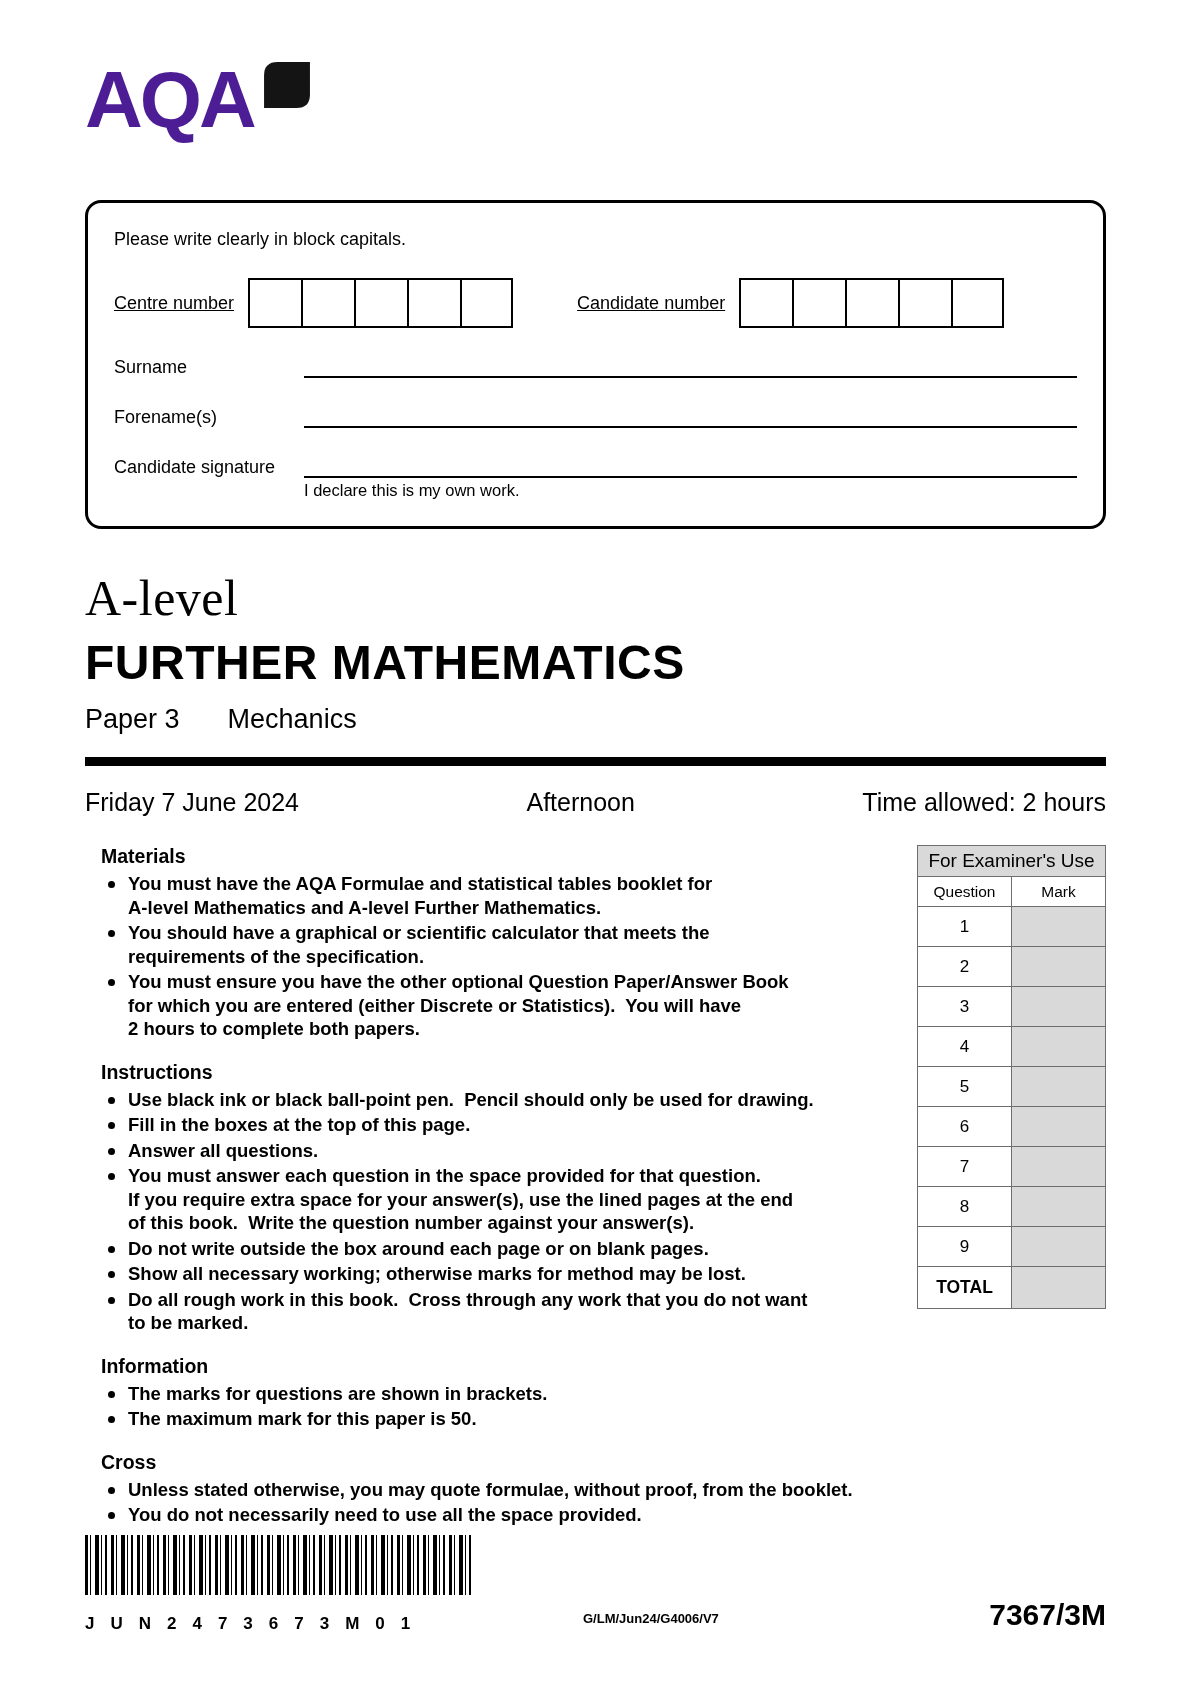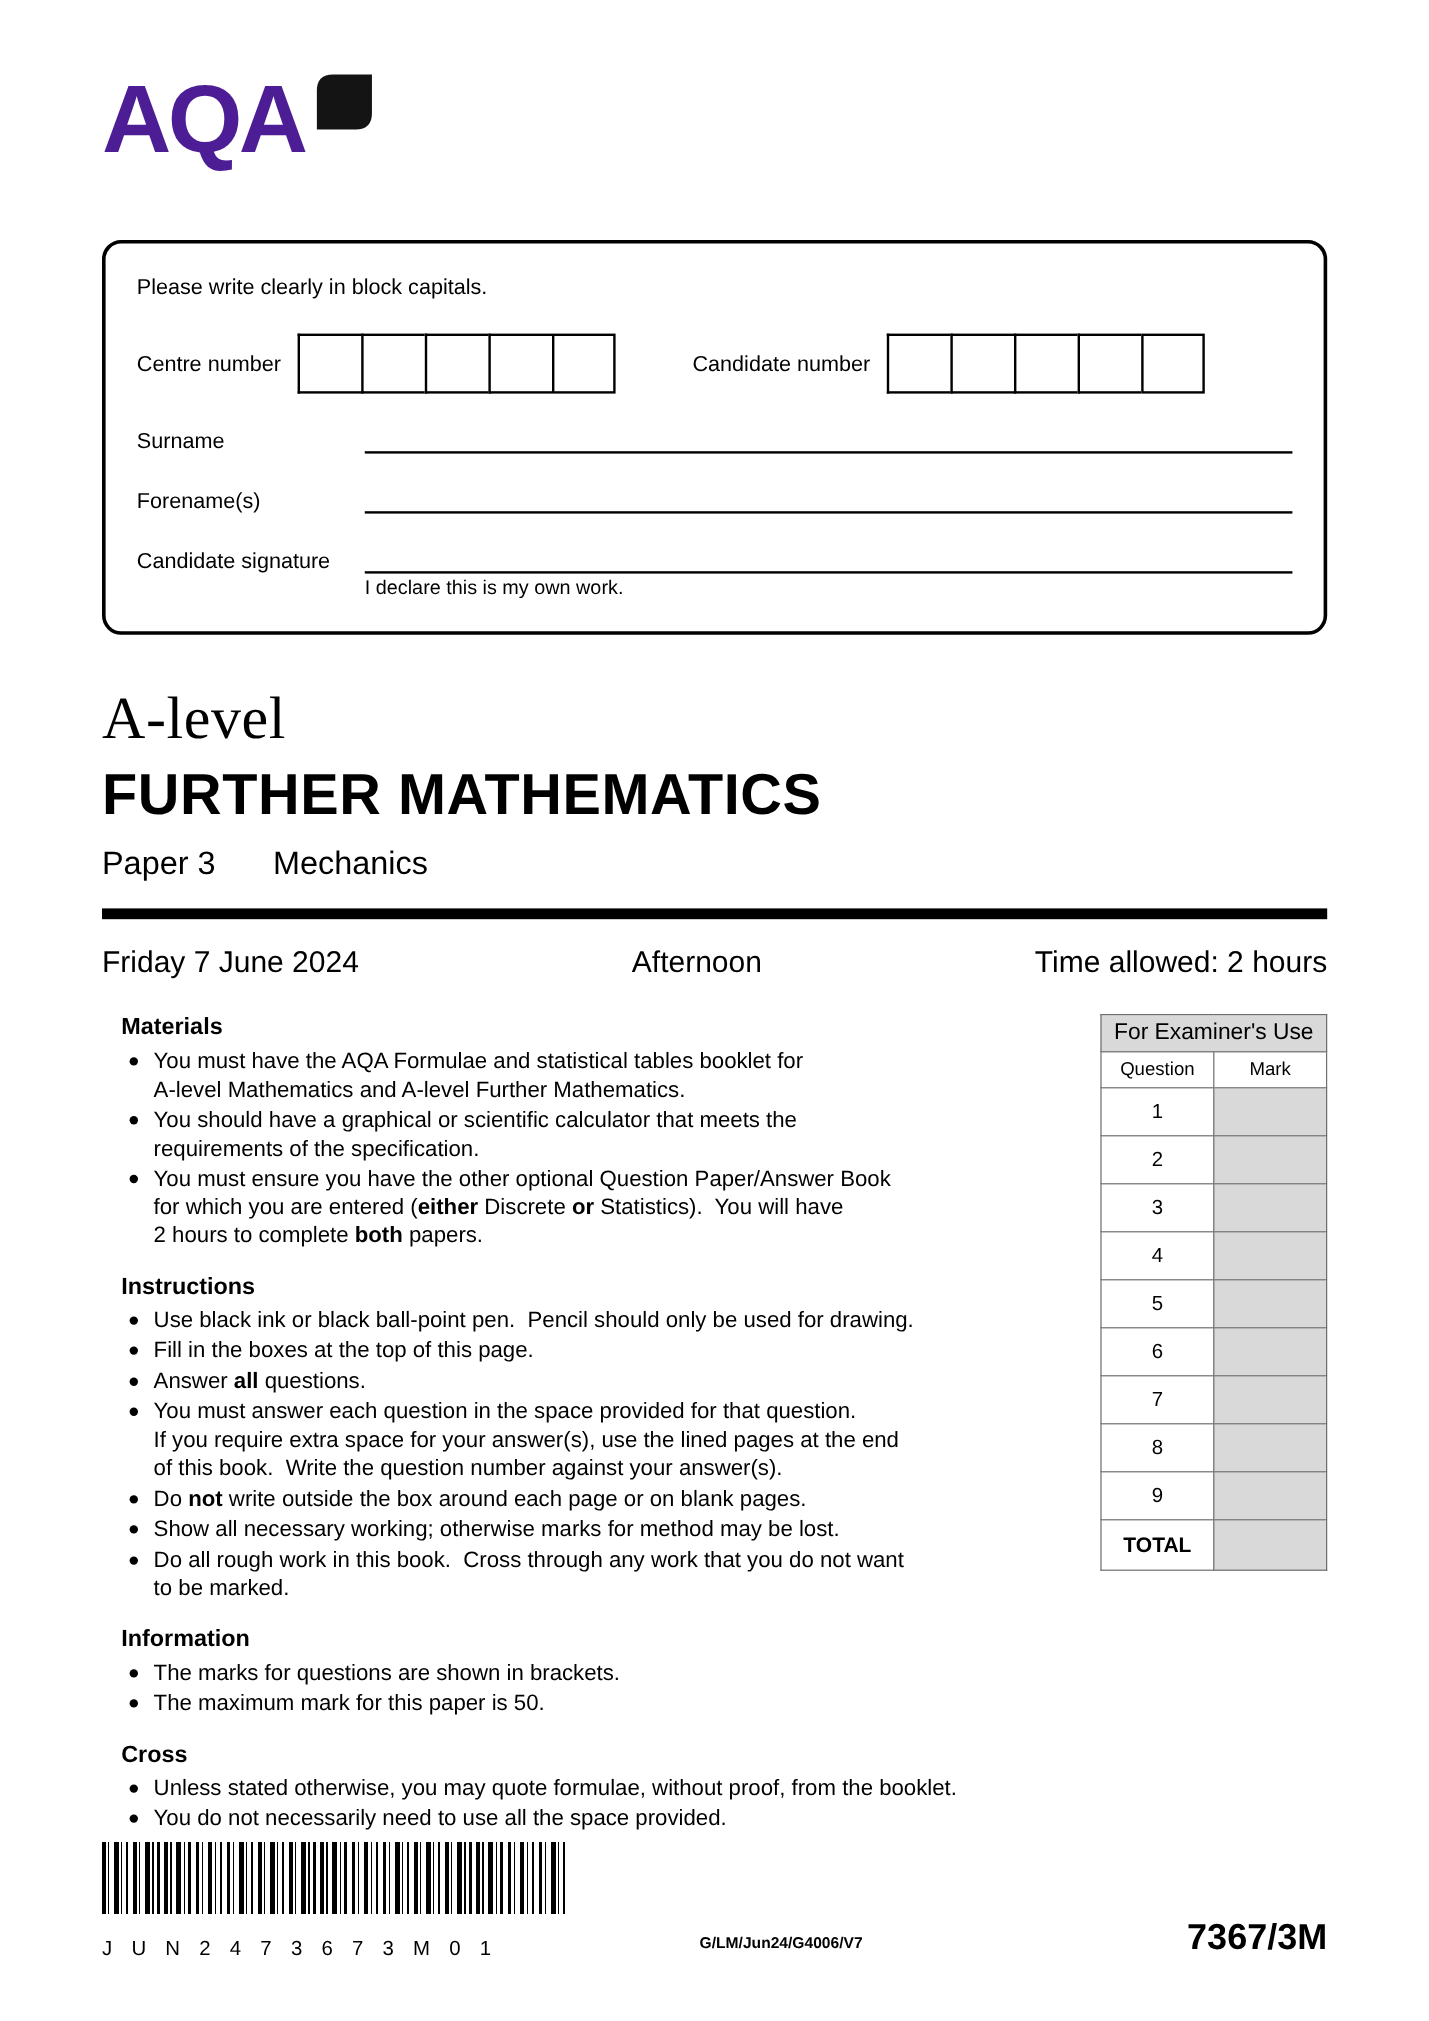--- a/index.html
+++ b/index.html
@@ -25,21 +25,21 @@
   .leaf { width: 54px; height: 54px; margin: -4px 0 0 6px; fill: #141414; }
 
   
   .cand-box {
     margin-top: 38px;
     border: 3px solid #000;
     border-radius: 16px;
     padding: 22px 26px 26px 26px;
   }
   .blockcaps { margin: 4px 0 0 0; font-size: 18px; }
-  .numbers-row { display: flex; align-items: center; margin-top: 28px; }
+  .numbers-row { display: flex; align-items: center; margin-top: 28px; text-decoration: underline; }
   .lbl { font-size: 18px; white-space: nowrap; }
   .boxes { display: flex; margin-left: 14px; }
   .box { width: 53px; height: 50px; border: 2px solid #000; border-right: none; background: #fff; }
   .boxes .box:last-child { border-right: 2px solid #000; }
   .lbl2 { margin-left: 64px; }
   .field-row { display: flex; align-items: flex-end; margin-top: 22px; height: 28px; }
   .flabel { flex: 0 0 190px; font-size: 18px; }
   .fline { flex: 1; border-bottom: 2px solid #000; height: 100%; }
   .declare { margin: 3px 0 0 190px; font-size: 16.5px; }
 
@@ -52,21 +52,21 @@
     display: flex; justify-content: space-between; align-items: baseline;
     margin-top: 22px; font-size: 25px; text-align: right;
   }
 
   
   .body-cols { display: flex; align-items: flex-start; margin-top: 28px; margin-left: 16px; }
   .left-col { width: 760px; }
   .sec { margin-top: 20px; }
   .sec:first-child { margin-top: 0; }
   .sec h3 { margin: 0 0 4px 0; font-size: 19.5px; font-weight: 700; }
-  .sec ul { list-style: none; margin: 0; padding: 0; }
+  .sec ul { list-style: none; margin: 0; padding: 0; font-weight: bold; }
   .sec li {
     position: relative; padding-left: 27px;
     font-size: 18.5px; line-height: 23.5px;
     white-space: pre-wrap; margin-top: 2px;
   }
   .sec li::before {
     content: ""; position: absolute; left: 7px; top: 9px;
     width: 7px; height: 7px; border-radius: 50%; background: #000;
   }
 
@@ -95,21 +95,21 @@
     width: 390px; height: 60px;
     background: repeating-linear-gradient(90deg,
       #000 0 3px, #fff 3px 5px,
       #000 5px 6px, #fff 6px 10px,
       #000 10px 14px, #fff 14px 16px,
       #000 16px 17px, #fff 17px 20px,
       #000 20px 22px, #fff 22px 26px);
   }
   .barcode-label {
     margin-top: 19px; font-size: 17px; letter-spacing: 16px;
-    white-space: nowrap; font-weight: 400;
+    white-space: nowrap; font-weight: 700;
   }
   .printcode { margin-left: 108px; font-size: 13px; font-weight: 700; padding-bottom: 8px; }
   .papercode { margin-left: auto; font-size: 30px; font-weight: 700; padding-bottom: 2px; }
 </style>
 </head>
 <body>
 
 <div class="page">
   <div class="content">
 

